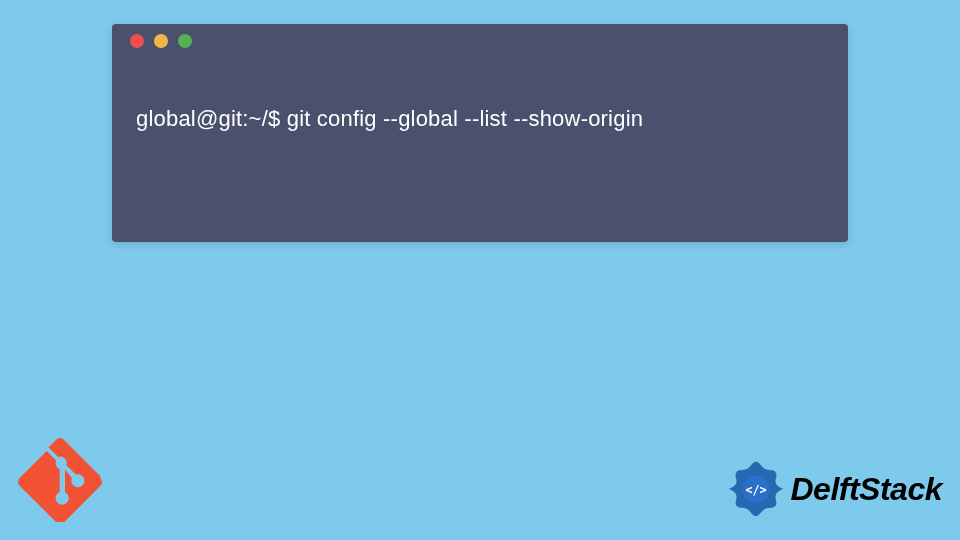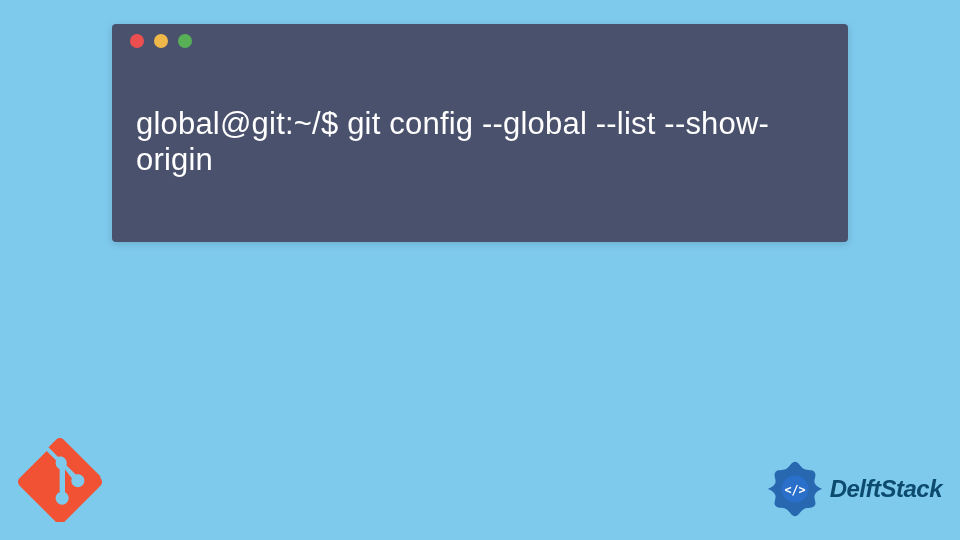--- a/index.html
+++ b/index.html
@@ -32,21 +32,21 @@
     width: 14px;
     height: 14px;
     border-radius: 50%;
   }
   .dot-red { background: #ed4e50; }
   .dot-yellow { background: #f0b84b; }
   .dot-green { background: #57b056; }
   .term-body {
     padding: 48px 24px 20px 24px;
     color: #ffffff;
-    font-size: 31px;
+    font-size: 22px;
     font-weight: 400;
     letter-spacing: 0.2px;
   }
   .git-logo {
     position: absolute;
     left: 18px;
     bottom: 18px;
     width: 84px;
     height: 84px;
   }
@@ -56,24 +56,24 @@
     bottom: 22px;
     display: flex;
     align-items: center;
     gap: 6px;
   }
   .delft-mark {
     width: 58px;
     height: 58px;
   }
   .delft-text {
-    font-size: 24px;
+    font-size: 32px;
     font-weight: 600;
     font-style: italic;
-    color: #0c4a6e;
+    color: #000000;
     letter-spacing: -0.5px;
   }
 </style>
 </head>
 <body>
 
 <div class="terminal">
   <div class="titlebar">
     <span class="dot dot-red"></span>
     <span class="dot dot-yellow"></span>

